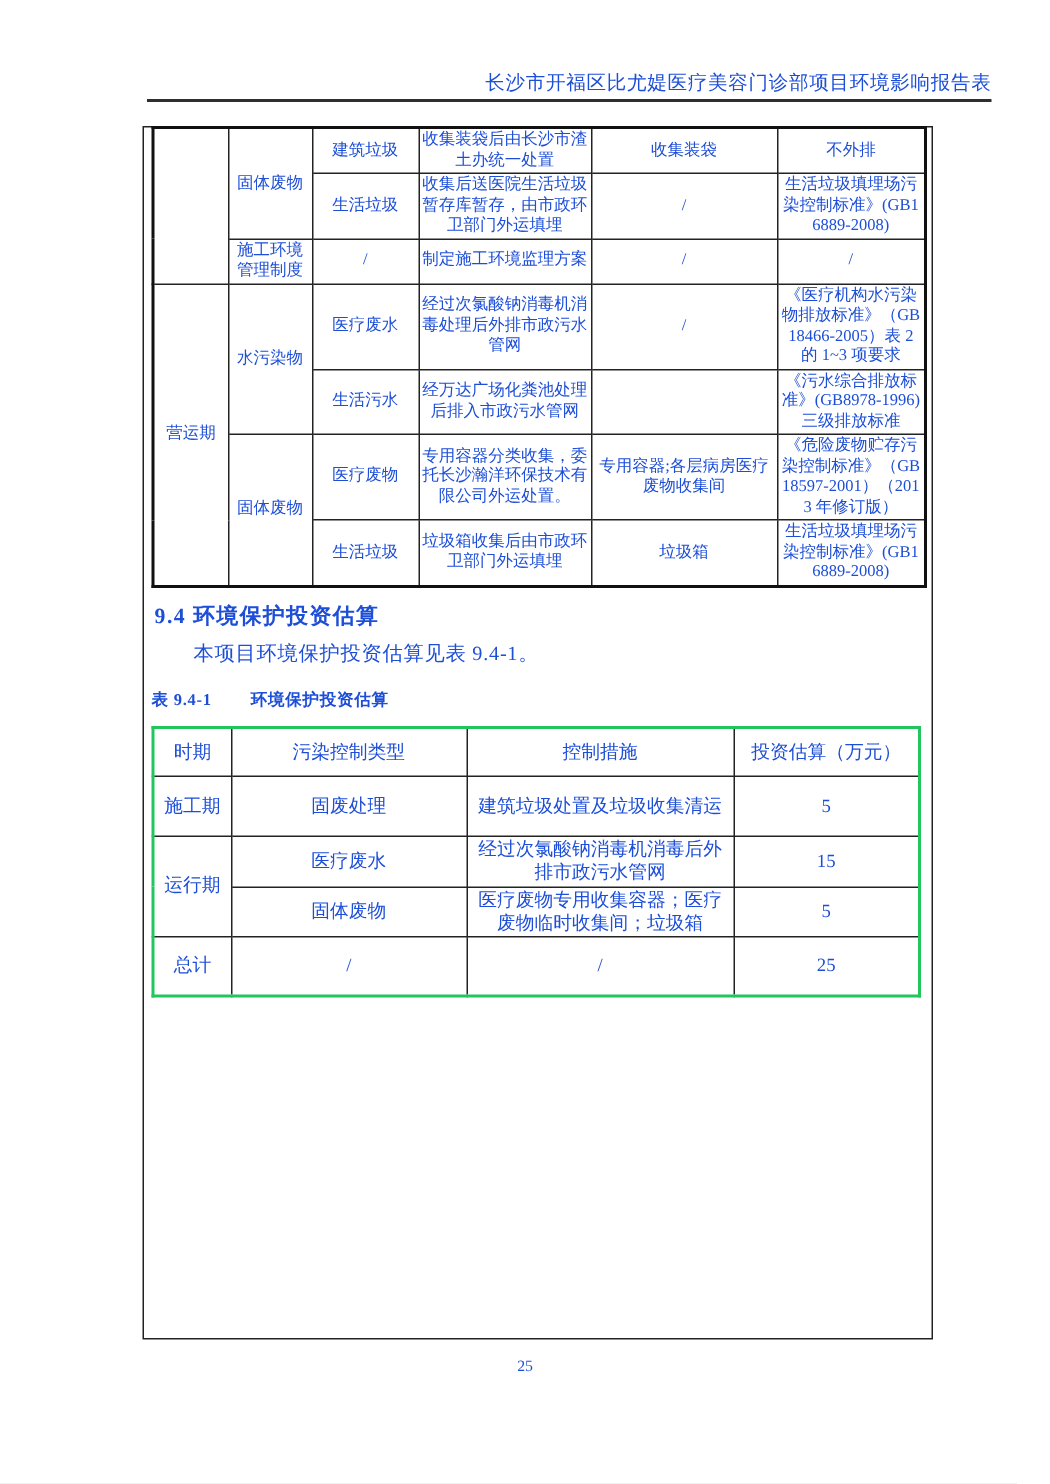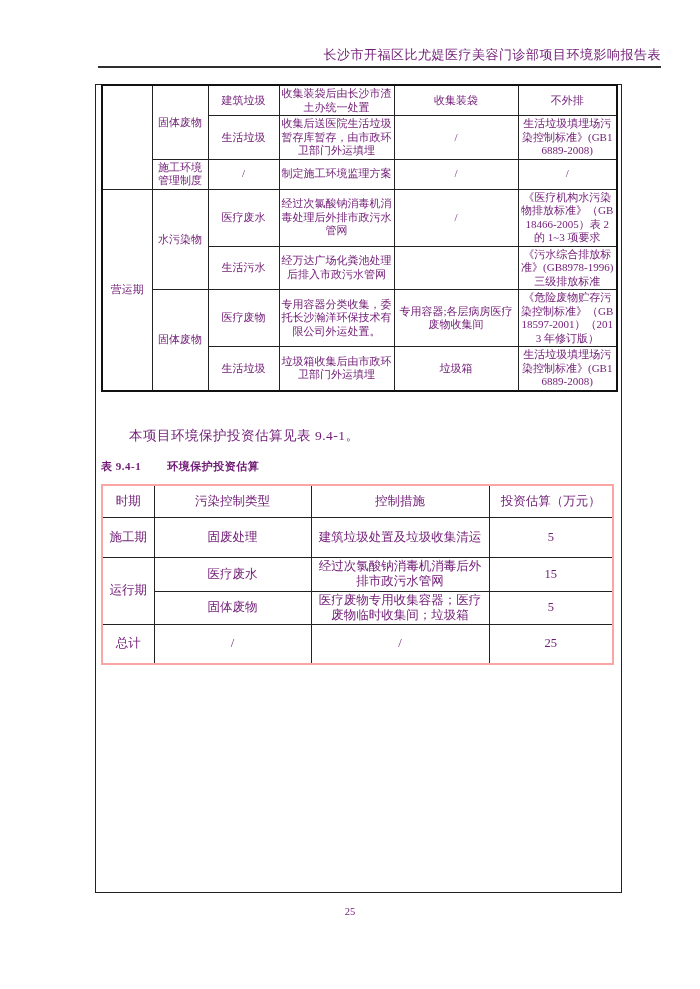--- a/index.html
+++ b/index.html
@@ -1,21 +1,21 @@
 <!DOCTYPE html>
 <html><head>
 <meta charset="utf-8">
 <style>
   html,body{margin:0;padding:0;background:#e8e8e8;}
   .page{
     position:relative;
     width:700px;height:989px;
     background:#ffffff;
     font-family:"Liberation Serif","DejaVu Serif",serif;
-    color:#701a75;
+    color:#1d4ed8;
     overflow:hidden;
   }
   .header-title{
     position:absolute;top:46px;right:39px;
     font-size:13px;letter-spacing:0.5px;white-space:nowrap;
   }
   .header-rule{
     position:absolute;left:98px;top:66px;width:563px;height:2px;
     background:#2f2f2f;
   }
@@ -45,21 +45,21 @@
     position:absolute;left:129px;top:427px;
     font-size:13.5px;letter-spacing:0.5px;
   }
   .caption{
     position:absolute;left:101px;top:459px;width:515px;
     text-align:left;font-size:11px;font-weight:bold;letter-spacing:0.5px;
   }
   .caption .cap-label{margin-right:26px;}
   .inv-table{
     position:absolute;left:101px;top:484px;width:511px;
-    border:2px solid #fca5a5;
+    border:2px solid #22c55e;
   }
   .inv-table th,.inv-table td{
     border:1px solid #222;
     text-align:center;vertical-align:middle;
     font-size:12.5px;line-height:15px;font-weight:normal;
     padding:1px 3px;word-break:break-all;
   }
   .t2-rh{height:32px}.t2-r1{height:40px}.t2-r2{height:34px}
   .t2-r3{height:31px}.t2-r4{height:40px}
   .footer-note{
@@ -135,20 +135,21 @@
     </tr>
     <tr class="t1-r7">
       <td>生活垃圾</td>
       <td>垃圾箱收集后由市政环卫部门外运填埋</td>
       <td>垃圾箱</td>
       <td>生活垃圾填埋场污染控制标准》(GB16889-2008)</td>
     </tr>
   </tbody>
     </table>
 
+  <div class="section-heading">9.4 环境保护投资估算</div>
   <div class="intro">本项目环境保护投资估算见表 9.4-1。</div>
 
   <div class="caption">
     <span class="cap-label">表 9.4-1</span><span>环境保护投资估算</span>
   </div>
 
   <table class="inv-table">
     <colgroup>
       <col style="width:52px">
         <col style="width:157px">

